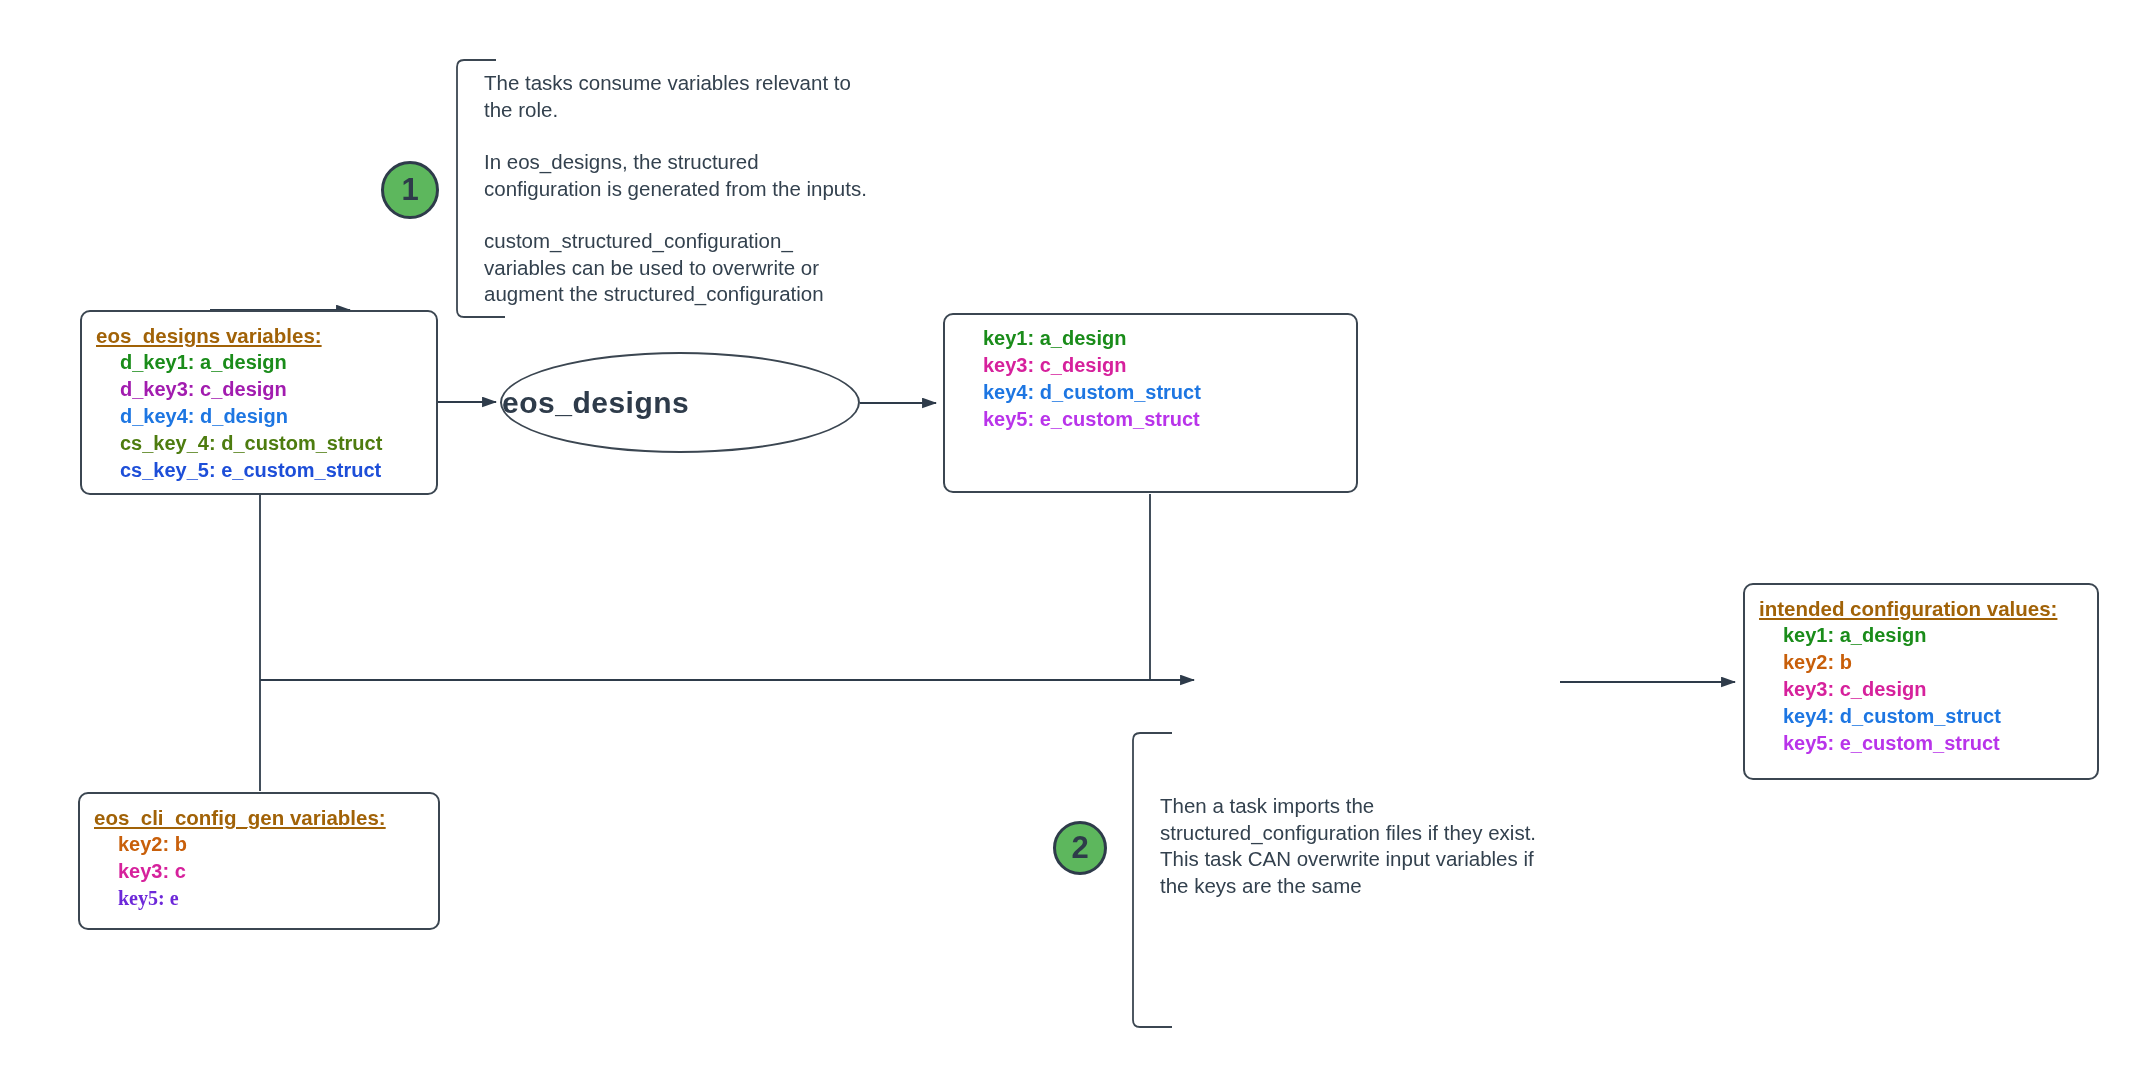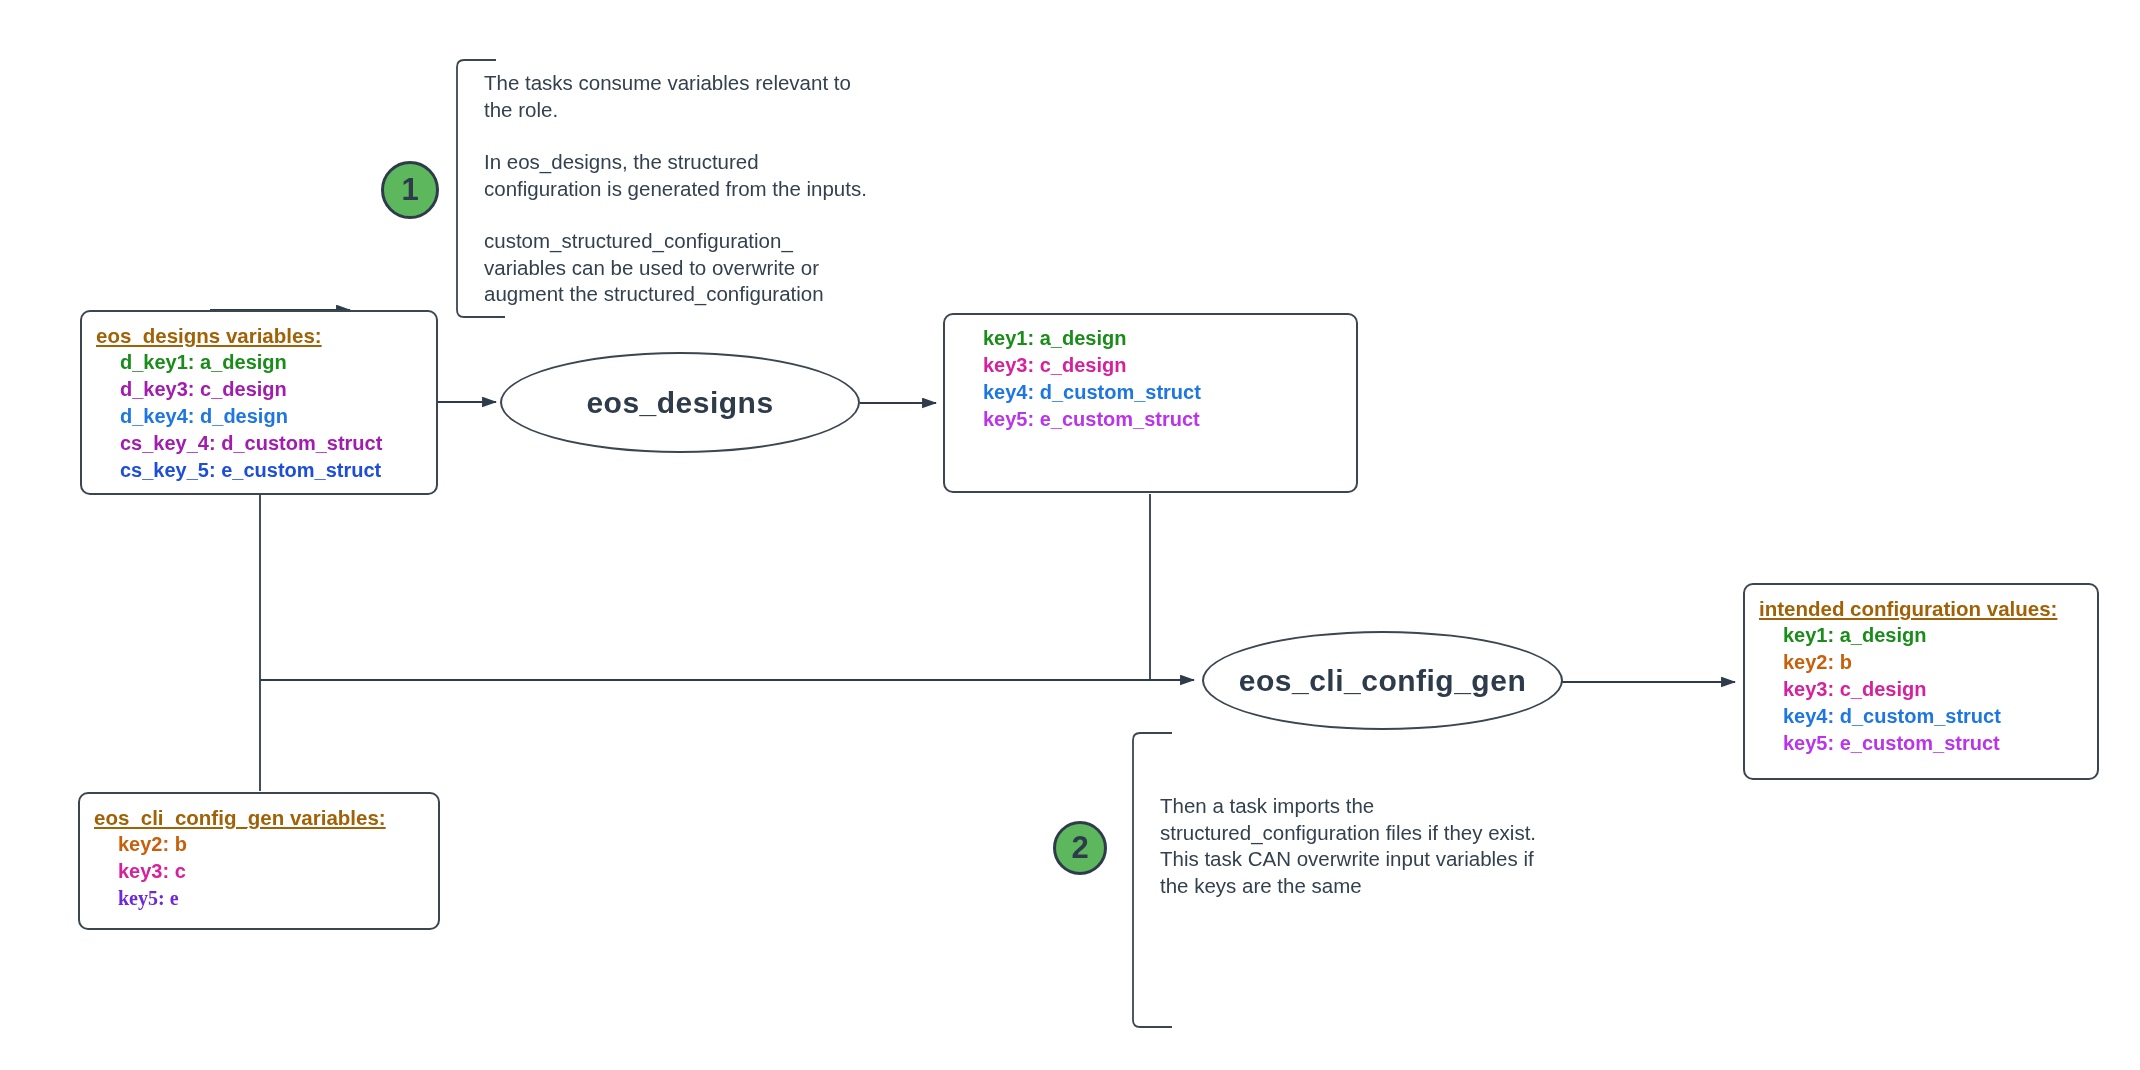--- a/index.html
+++ b/index.html
@@ -29,21 +29,21 @@
     font-size:20px;font-weight:700;line-height:27px;
     padding-left:24px;white-space:nowrap;
   }
 
   .process{
     position:absolute;
     background:#ffffff;
     border:2px solid #3b4651;
     border-radius:50% / 50%;
     box-sizing:border-box;
-    display:flex;align-items:center;justify-content:center;
+    display:flex;align-items:center;
     font-size:30px;font-weight:700;color:#2e3b4a;
     letter-spacing:0.5px;white-space:nowrap;
   }
 
   .badge{
     position:absolute;
     border-radius:50%;
     border:3px solid #2e3b4a;
     box-sizing:border-box;
     display:flex;align-items:center;justify-content:center;
@@ -107,38 +107,35 @@
       <span class="ln">variables can be used to overwrite or</span><br>
       <span class="ln">augment the structured_configuration</span>
     </p>
   </div>
 
   <div class="box" style="left:80px;top:310px;width:358px;height:185px;">
     <div class="box-title">eos_designs variables:</div>
     <div class="kv" style="color: rgb(26, 140, 26);">d_key1: a_design</div>
     <div class="kv" style="color: #a21caf;">d_key3: c_design</div>
     <div class="kv" style="color: rgb(29, 118, 226);">d_key4: d_design</div>
-    <div class="kv" style="color: #a21caf;">cs_key_4: d_custom_struct</div>
+    <div class="kv" style="color: #4d7c0f;">cs_key_4: d_custom_struct</div>
     <div class="kv" style="color: #1d4ed8;">cs_key_5: e_custom_struct</div>
   </div>
 
   <div class="process" style="left:500px;top:352px;width:360px;height:101px;">
     <span>eos_designs</span>
   </div>
 
   <div class="box" style="left:943px;top:313px;width:415px;height:180px;">
     <div class="kv" style="color: rgb(26, 140, 26);">key1: a_design</div>
     <div class="kv" style="color: rgb(214, 33, 156);">key3: c_design</div>
     <div class="kv" style="color: rgb(29, 118, 226);">key4: d_custom_struct</div>
     <div class="kv" style="color: rgb(185, 52, 234);">key5: e_custom_struct</div>
   </div>
 
-  <div class="process" style="left:1202px;top:631px;width:361px;height:99px;">
-    <span>eos_cli_config_gen</span>
-  </div>
 
   <div class="box" style="left:1743px;top:583px;width:356px;height:197px;">
     <div class="box-title">intended configuration values:</div>
     <div class="kv" style="color: rgb(26, 140, 26);">key1: a_design</div>
     <div class="kv" style="color: rgb(200, 95, 10);">key2: b</div>
     <div class="kv" style="color: rgb(214, 33, 156);">key3: c_design</div>
     <div class="kv" style="color: rgb(29, 118, 226);">key4: d_custom_struct</div>
     <div class="kv" style="color: rgb(185, 52, 234);">key5: e_custom_struct</div>
   </div>
 

